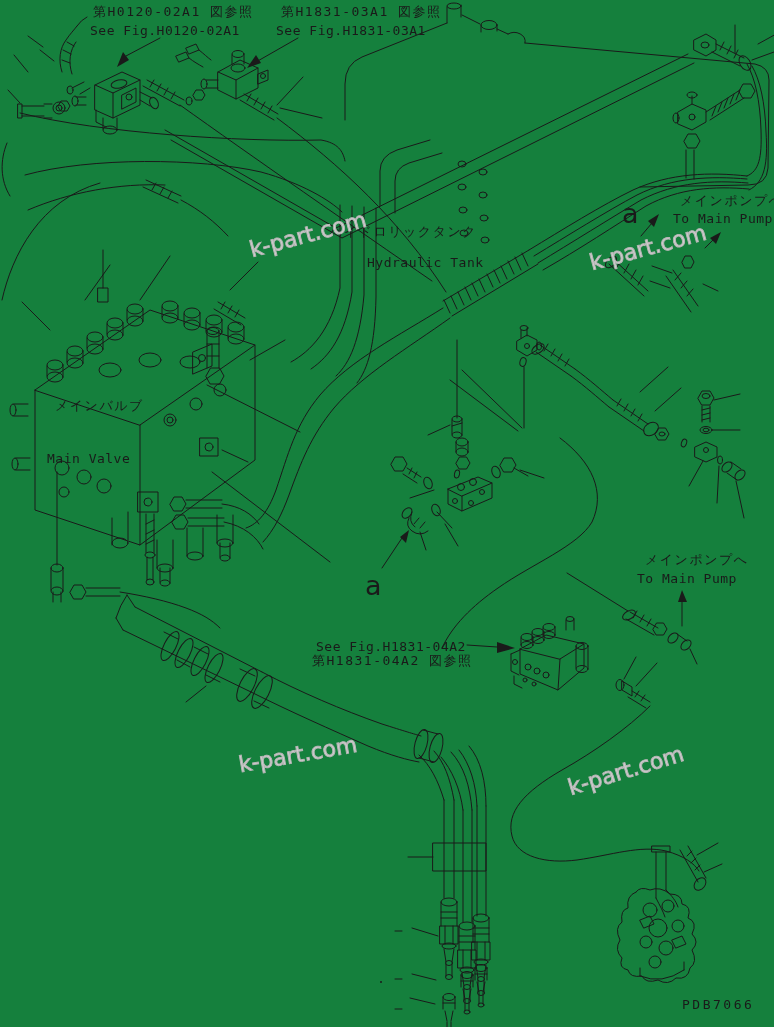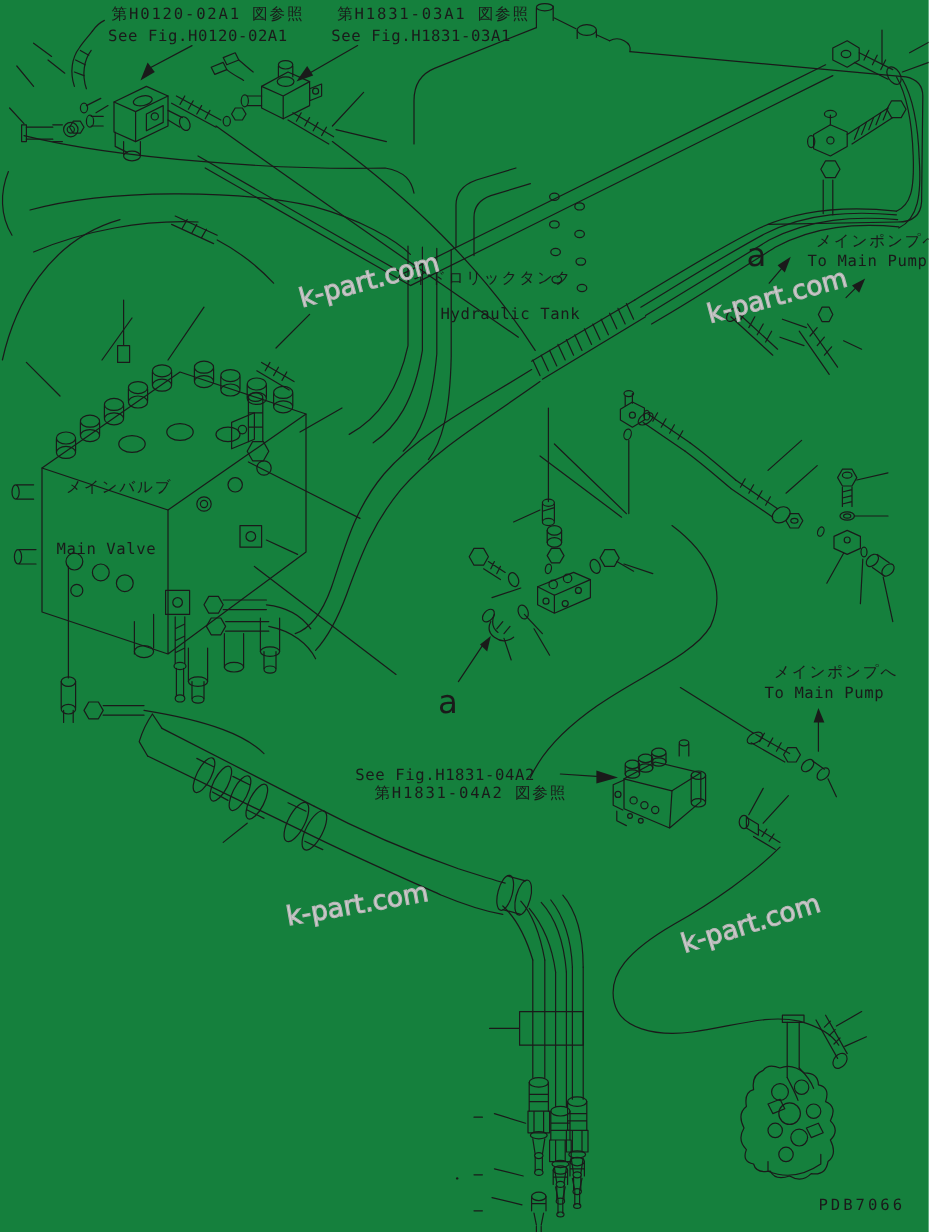--- a/index.html
+++ b/index.html
@@ -492,21 +492,21 @@
 <div class="lbl jp" style="left:55px;top:397px;text-align:right;">メインバルブ</div>
 <div class="lbl en" style="left:47px;top:419px;margin-top:32px;">Main Valve</div>
 
 <div class="lbl jp" style="left:680px;top:192px;">メインポンプへ</div>
 <div class="lbl en" style="left:673px;top:211px;">To Main Pump</div>
 
 <div class="lbl jp" style="left:645px;top:551px;">メインポンプへ</div>
 <div class="lbl en" style="left:637px;top:571px;">To Main Pump</div>
 
 <div class="lbl jp" style="left:312px;top:652px;">第H1831-04A2 図参照</div>
-<div class="lbl en" style="left:296px;top:639px;">See Fig.H1831-04A2</div>
+<div class="lbl en" style="left:316px;top:639px;">See Fig.H1831-04A2</div>
 
 <div class="marker-a" style="left:622px;top:198px;">a</div>
 <div class="marker-a" style="left:365px;top:570px;">a</div>
 
 <div class="code" style="left:682px;top:997px;">PDB7066</div>
 
 <div class="wm" style="left:248px;top:222px;transform:rotate(-15deg);">k-part.com</div>
 <div class="wm" style="left:588px;top:235px;transform:rotate(-15deg);">k-part.com</div>
 <div class="wm" style="left:238px;top:742px;transform:rotate(-10deg);">k-part.com</div>
 <div class="wm" style="left:566px;top:758px;transform:rotate(-17deg);">k-part.com</div>

